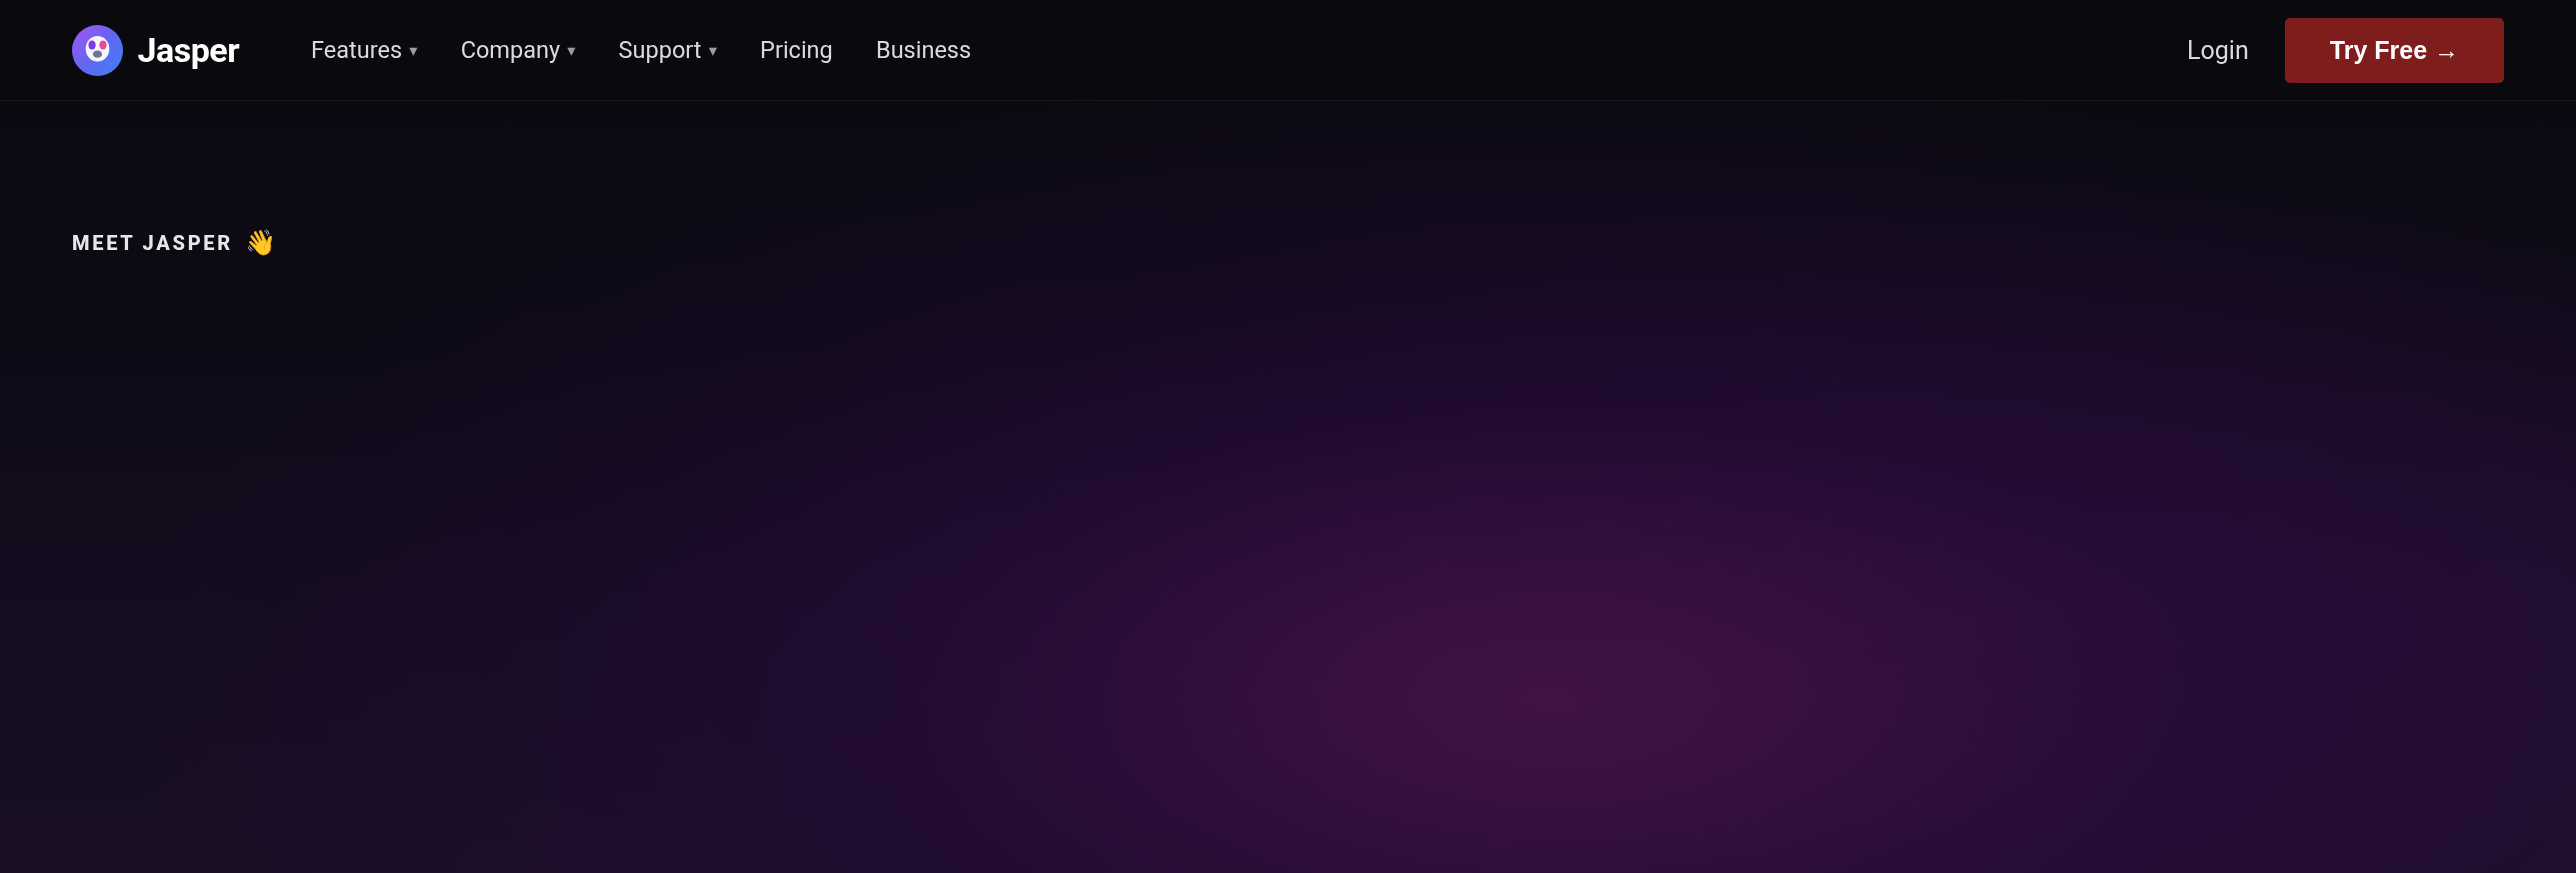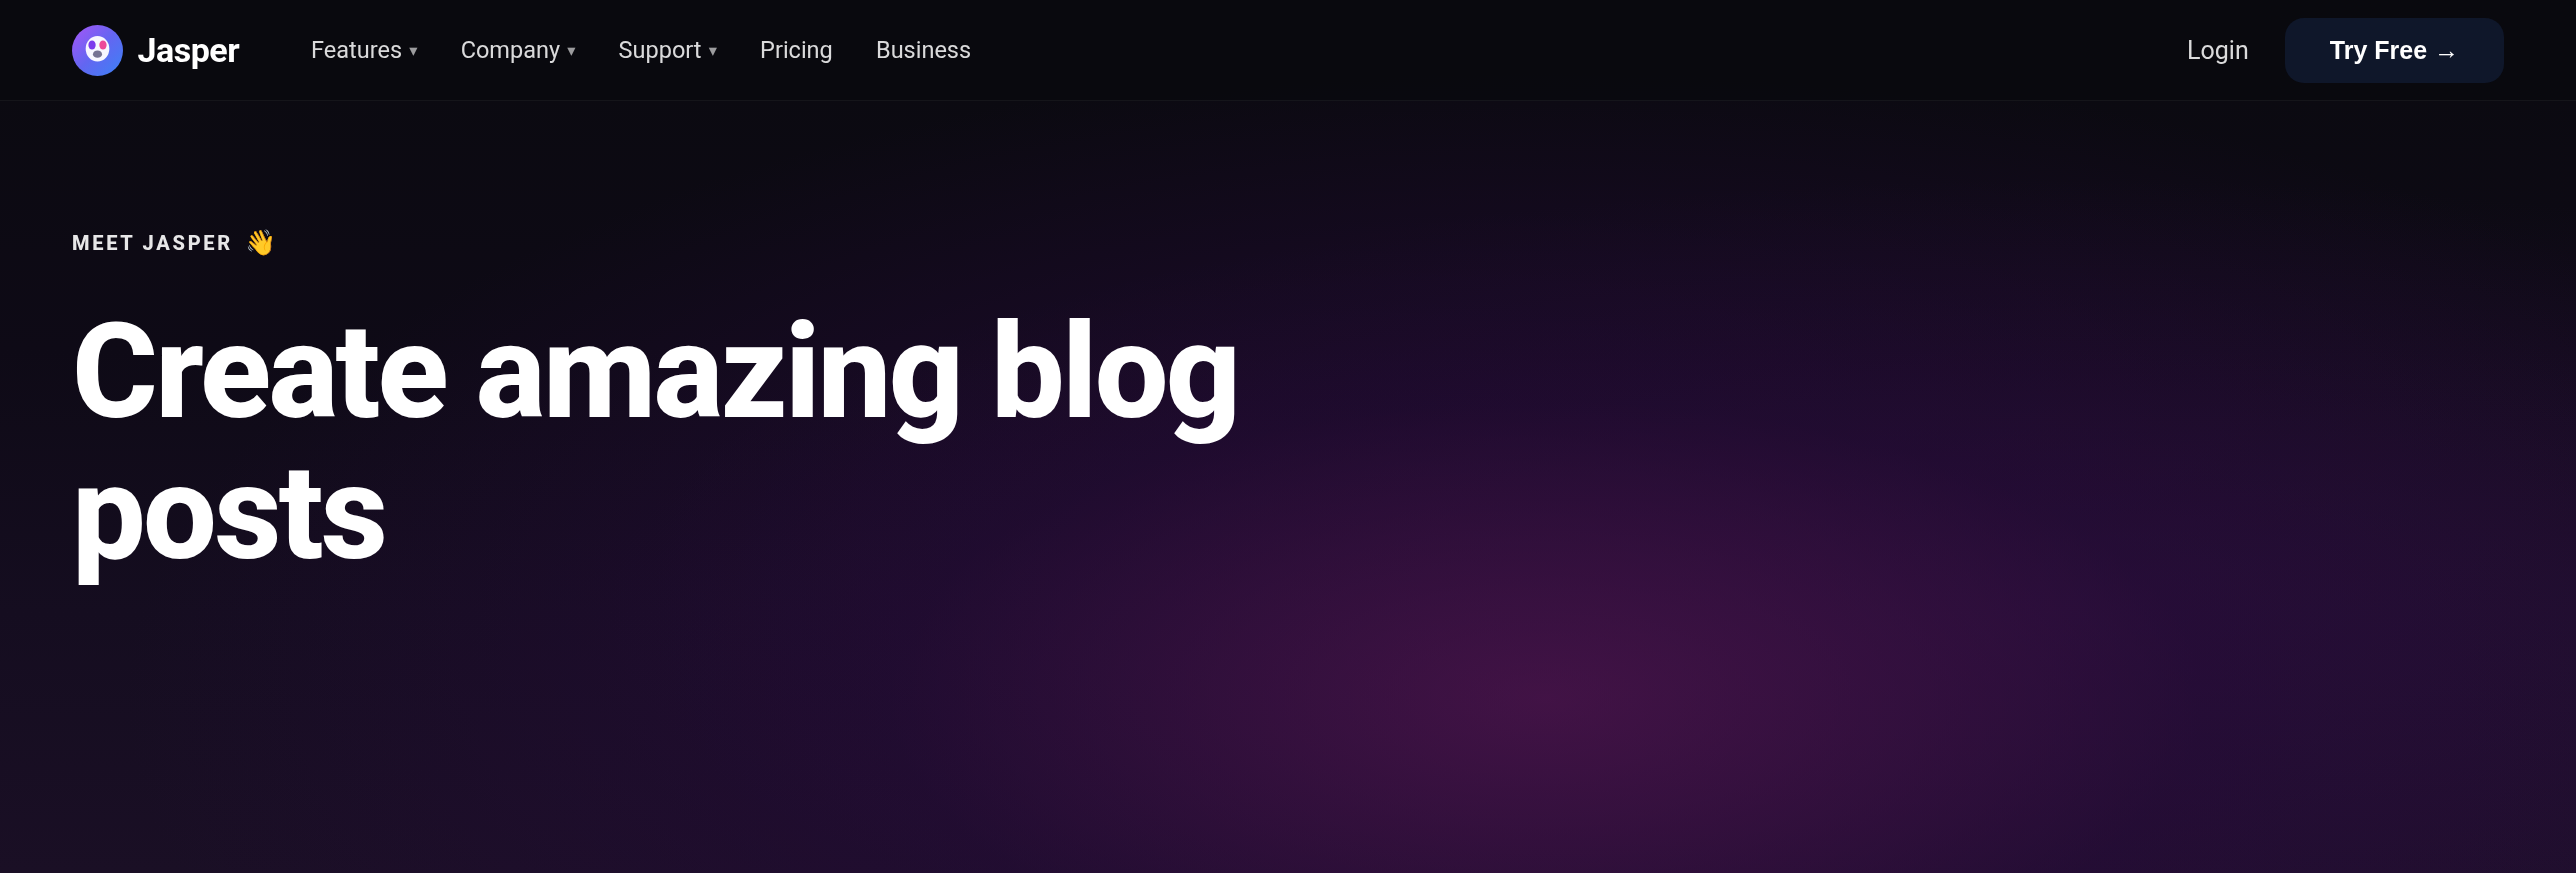--- a/index.html
+++ b/index.html
@@ -104,26 +104,26 @@
       color: rgba(255,255,255,0.85);
       cursor: pointer;
       padding: 9px 18px;
       font-weight: 400;
     }
 
     .try-free-btn {
       display: flex;
       align-items: center;
       gap: 9px;
-      background: #0f172a;
+      background: #7f1d1d;
       color: #ffffff;
       font-size: 25px;
       font-weight: 600;
       padding: 18px 45px;
-      border-radius: 19px;
+      border-radius: 5px;
       cursor: pointer;
       white-space: nowrap;
       border: none;
       transition: background 0.2s;
     }
 
     
     .hero {
       position: relative;
       z-index: 5;
@@ -227,17 +227,16 @@
   </div>
 </nav>
 
 <section class="hero">
   <div class="meet-label">
     <span class="meet-text">MEET JASPER</span>
     <span class="wave-emoji">👋</span>
   </div>
 
   <h1 class="hero-headline">
-    <span>Create amazing blog posts</span>
     <br>
   </h1>
 </section>
 
 
 </body></html>

